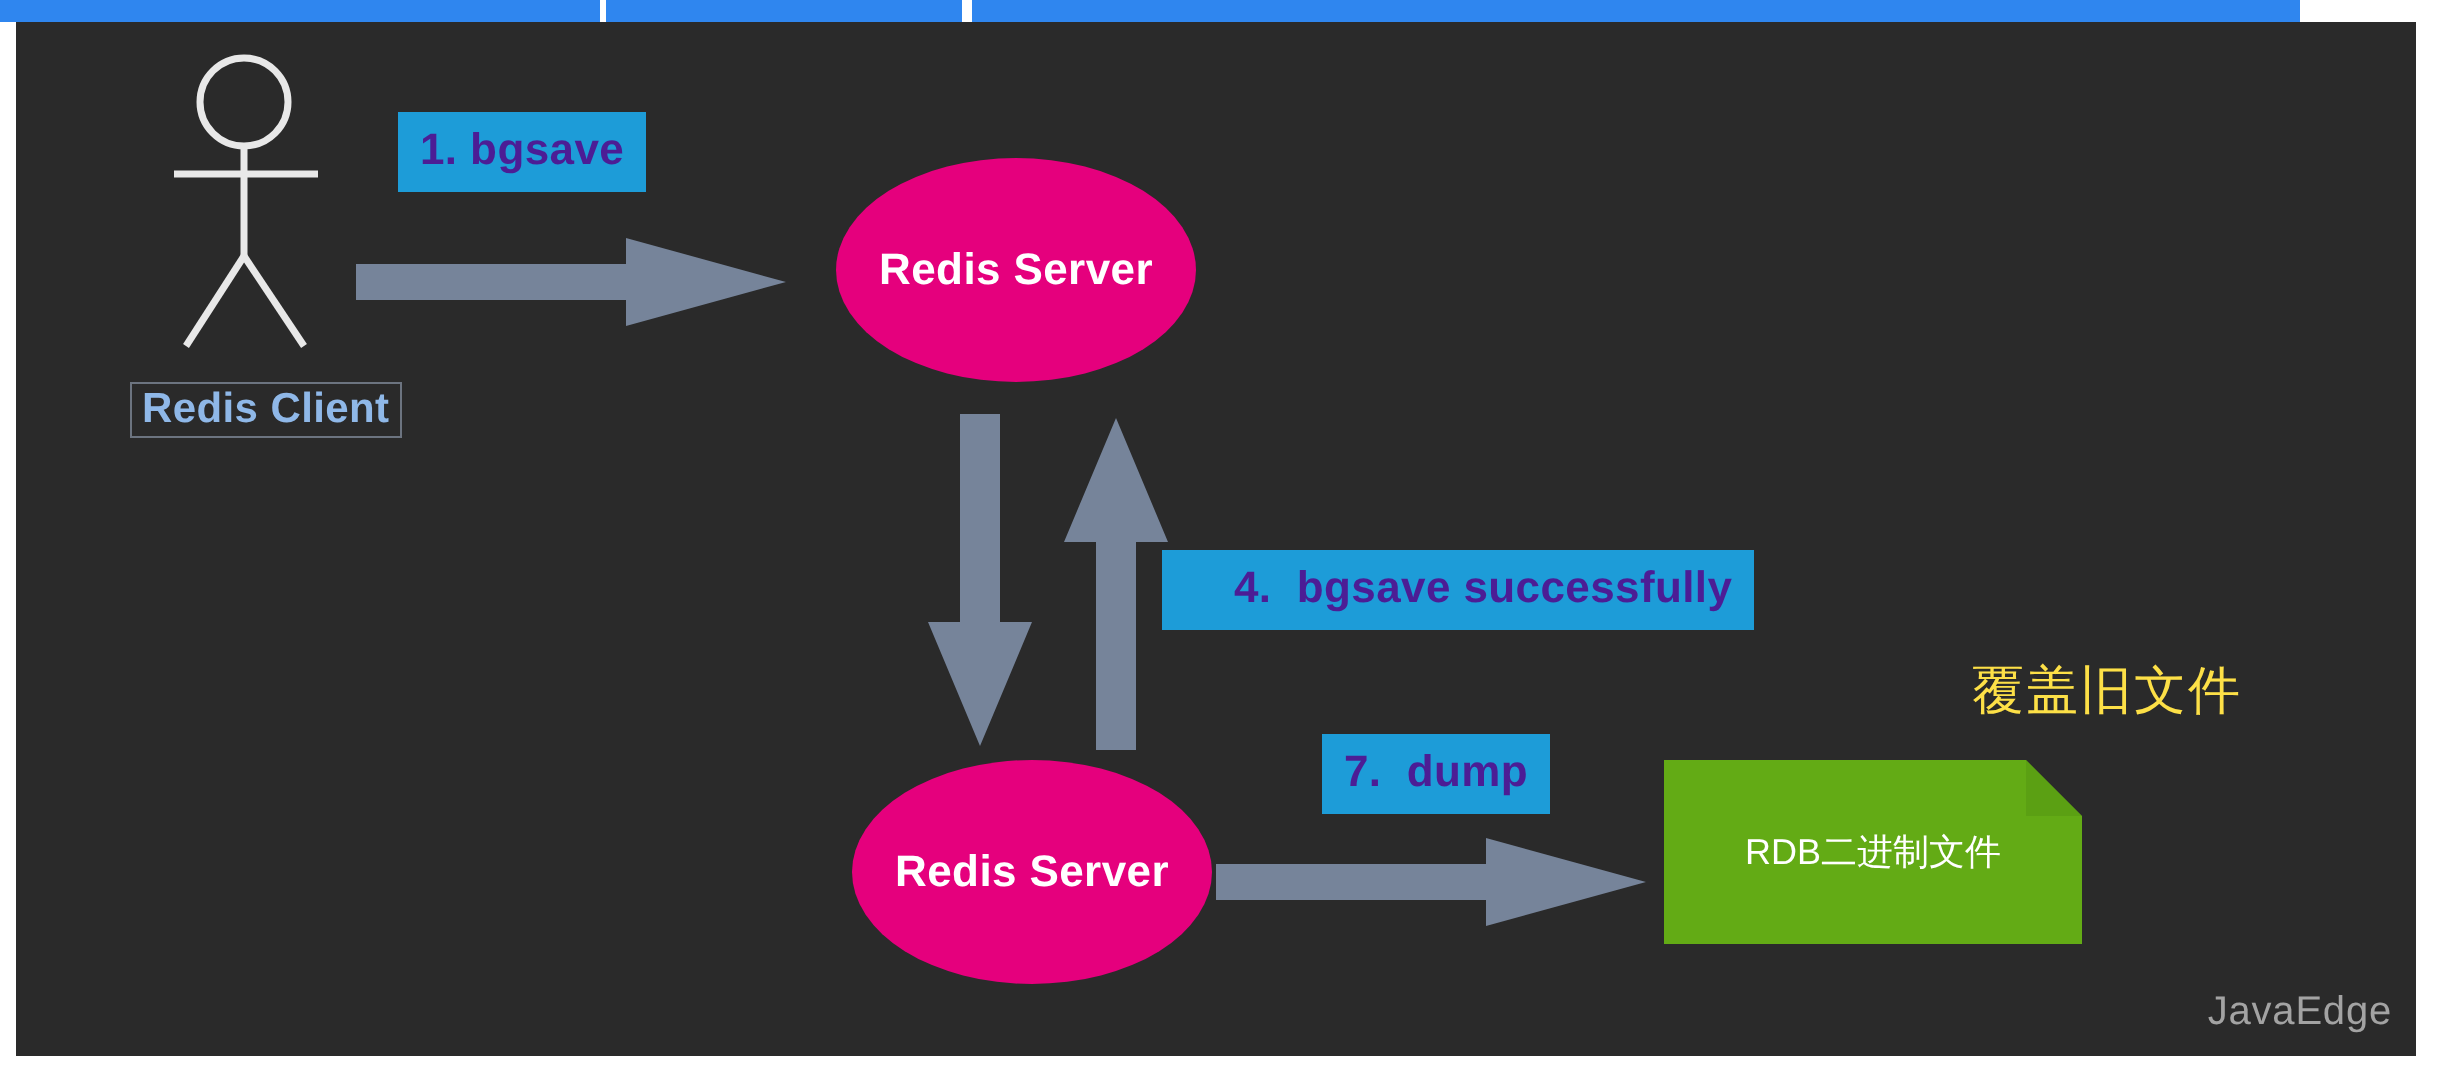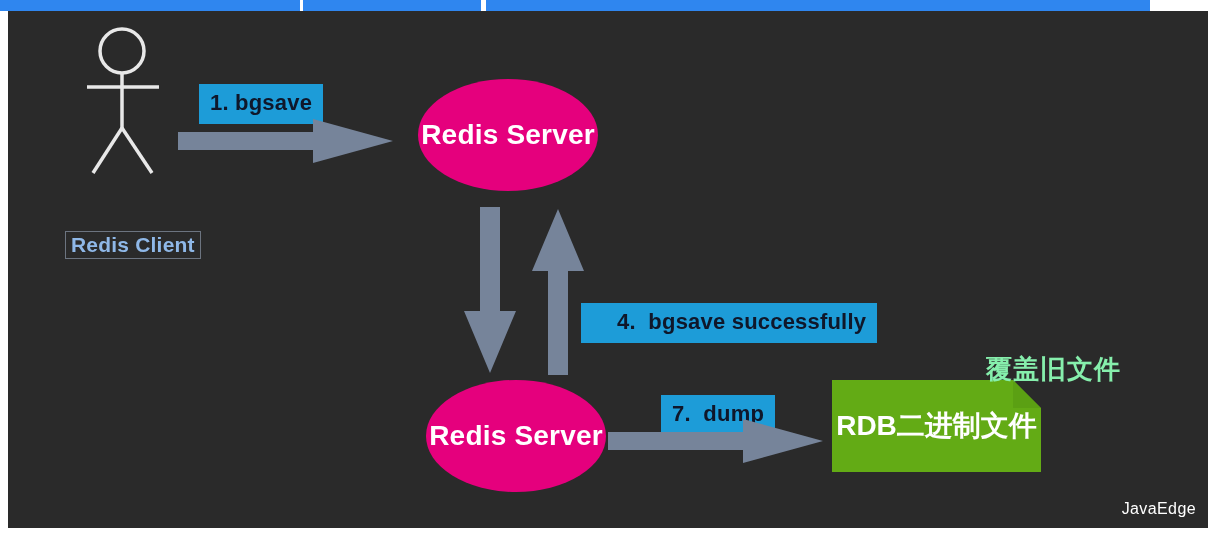--- a/index.html
+++ b/index.html
@@ -68,52 +68,50 @@
     top: 180px;
     padding: 2px 5px 3px 5px;
     border: 1px solid #6c7480;
     color: #8fb8e8;
     font-size: 21px;
     font-weight: 700;
     letter-spacing: 0.2px;
     line-height: 1;
     white-space: nowrap;
     font-family: "Liberation Sans", "DejaVu Sans", sans-serif;
-    margin-top: 40px;
   }
 
   
   .node-ellipse {
     position: absolute;
     display: flex;
     align-items: center;
     justify-content: center;
     border-radius: 50%;
     background: #e5007d;
     color: #ffffff;
-    font-size: 28px;
+    font-size: 22px;
     font-weight: 700;
     letter-spacing: 0.2px;
     white-space: nowrap;
   }
   .node-ellipse.top    { left: 410px; top: 68px;  width: 180px; height: 112px; }
   .node-ellipse.bottom { left: 418px; top: 369px; width: 180px; height: 112px; }
 
   
   .step-label {
     position: absolute;
     background: #1d9cd8;
-    color: #0f172a;
+    color: #4c1d95;
     font-size: 22px;
     font-weight: 700;
     line-height: 1;
     padding: 8px 11px 10px 11px;
     white-space: pre;
     letter-spacing: 0.2px;
-    margin-top: 28px;
   }
   .step-label.l1 { left: 191px; top: 45px;  }
   .step-label.l2 { left: 331px; top: 264px; }
   .step-label.l3 { left: 653px; top: 356px; }
   .step-label.l4 { left: 573px; top: 264px; padding-left: 36px; }
 
   
   .arrow { position: absolute; }
   .arrow svg { display: block; }
   .arrow-h1 { left: 170px; top: 104px; }
@@ -133,45 +131,45 @@
   .rdb-doc-label {
     position: absolute;
     left: 0;
     top: 0;
     width: 209px;
     height: 92px;
     display: flex;
     align-items: center;
     justify-content: center;
     color: #ffffff;
-    font-size: 28px;
-    font-weight: 700;
+    font-size: 18px;
+    font-weight: 400;
     white-space: nowrap;
     font-family: "Liberation Sans", "DejaVu Sans", sans-serif;
   }
 
   
   .overwrite-note {
     position: absolute;
     left: 978px;
-    top: 341px;
-    color: #86efac;
+    top: 317px;
+    color: #fde047;
     font-size: 26px;
-    font-weight: 700;
+    font-weight: 400;
     white-space: nowrap;
     letter-spacing: 1px;
   }
 
   
   .watermark {
     position: absolute;
     right: 12px;
     bottom: 10px;
-    color: #ffffff;
-    font-size: 16px;
+    color: #a3a3a3;
+    font-size: 20px;
     font-weight: 400;
     letter-spacing: 0.4px;
     white-space: nowrap;
   }
 </style>
 </head>
 <body>
 
 <div id="screen">
 

